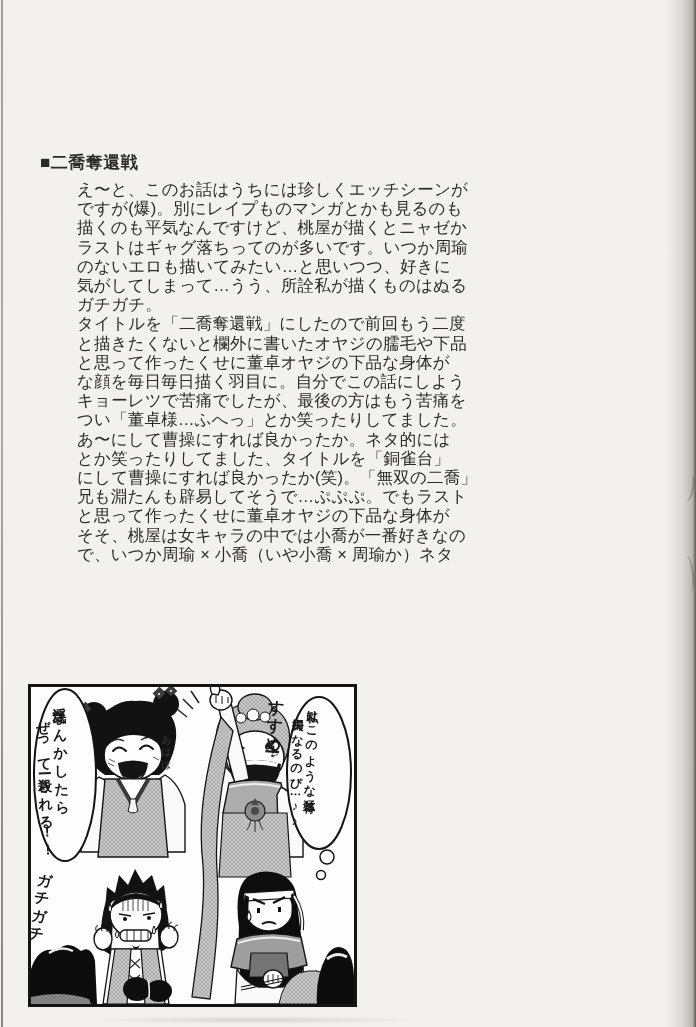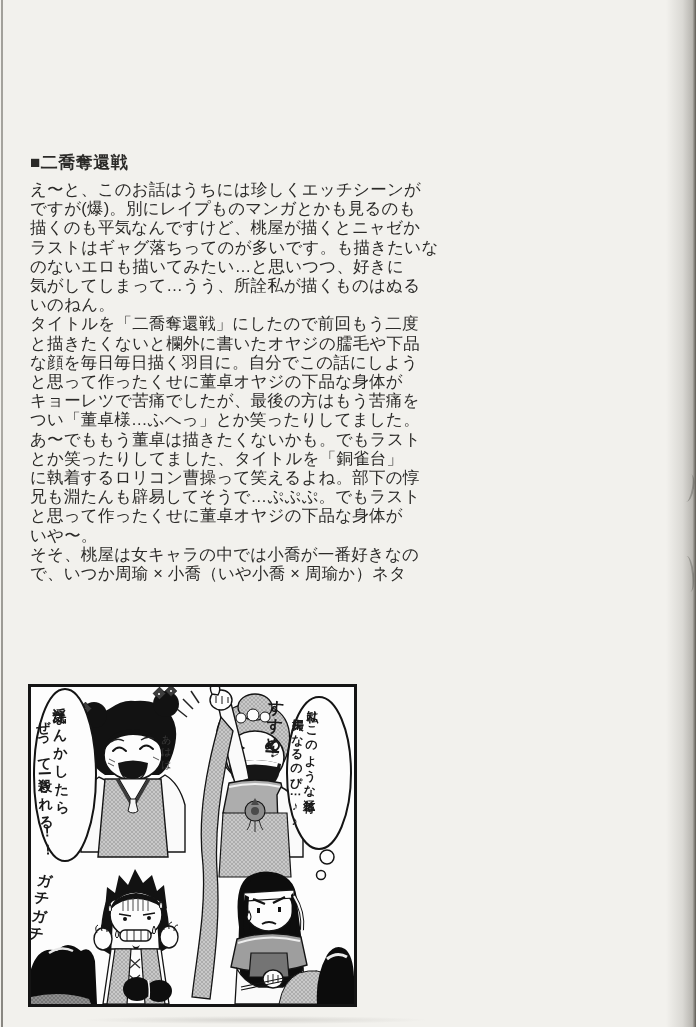--- a/index.html
+++ b/index.html
@@ -21,27 +21,27 @@
     position:absolute;right:2px;width:9px;border-right:2px solid rgba(70,68,64,.35);
     border-radius:50%;
   }
   .scan-mark-1{top:474px;height:28px;transform:rotate(10deg);}
   .scan-mark-2{top:556px;height:36px;transform:rotate(-6deg);}
   .scan-smudge-bottom{
     position:absolute;left:85px;bottom:3px;width:340px;height:8px;
     background:radial-gradient(ellipse at center,rgba(100,98,93,.20),rgba(100,98,93,0) 72%);
   }
   .text-col{
-    position:absolute;left:30px;top:151px;width:430px;color:var(--ink,#2b2a28);
+    position:absolute;left:40px;top:151px;width:430px;color:var(--ink,#2b2a28);
   }
   .section-title{
     font-size:17px;font-weight:bold;margin:0 0 6px 0;letter-spacing:.5px;white-space:nowrap;
   }
   .body-lines .line{
-    font-size:16.5px;line-height:19.2px;letter-spacing:.2px;white-space:nowrap;
+    font-size:16.5px;line-height:19.2px;letter-spacing:.2px;white-space:nowrap;margin-left:37px;
   }
   .panel{
     position:absolute;left:28px;top:684px;width:329px;height:323px;
     border:3px solid var(--panel-border,#141414);background:#fdfdfd;box-sizing:border-box;
   }
   .panel svg{position:absolute;left:0;top:0;width:323px;height:317px;display:block;}
   .vtext{
     position:absolute;writing-mode:vertical-rl;text-orientation:upright;
     font-weight:bold;color:#1a1a1a;line-height:1.18;
     font-family:"Liberation Sans","DejaVu Sans",sans-serif;
@@ -62,36 +62,35 @@
 <div class="scan-mark-1"></div>
 <div class="scan-mark-2"></div>
 <div class="scan-smudge-bottom"></div>
 
 <div class="text-col">
   <h2 class="section-title">■二喬奪還戦</h2>
   <div class="body-lines">
       <div class="line">え〜と、このお話はうちには珍しくエッチシーンが</div>
       <div class="line">ですが(爆)。別にレイプものマンガとかも見るのも</div>
       <div class="line">描くのも平気なんですけど、桃屋が描くとニャゼか</div>
-      <div class="line">ラストはギャグ落ちってのが多いです。も描きたいな</div>
+      <div class="line">ラストはギャグ落ちってのが多いです。いつか周瑜</div>
       <div class="line">のないエロも描いてみたい…と思いつつ、好きに</div>
       <div class="line">気がしてしまって…うう、所詮私が描くものはぬる</div>
-      <div class="line">いのねん。</div>
+      <div class="line">ガチガチ。</div>
       <div class="line">タイトルを「二喬奪還戦」にしたので前回もう二度</div>
       <div class="line">と描きたくないと欄外に書いたオヤジの臑毛や下品</div>
+      <div class="line">と思って作ったくせに董卓オヤジの下品な身体が</div>
       <div class="line">な顔を毎日毎日描く羽目に。自分でこの話にしよう</div>
-      <div class="line">と思って作ったくせに董卓オヤジの下品な身体が</div>
       <div class="line">キョーレツで苦痛でしたが、最後の方はもう苦痛を</div>
       <div class="line">つい「董卓様…ふへっ」とか笑ったりしてました。</div>
-      <div class="line">あ〜でももう董卓は描きたくないかも。でもラスト</div>
+      <div class="line">あ〜にして曹操にすれば良かったか。ネタ的には</div>
       <div class="line">とか笑ったりしてました、タイトルを「銅雀台」</div>
-      <div class="line">に執着するロリコン曹操って笑えるよね。部下の惇</div>
+      <div class="line">にして曹操にすれば良かったか(笑)。「無双の二喬」</div>
       <div class="line">兄も淵たんも辟易してそうで…ぷぷぷ。でもラスト</div>
       <div class="line">と思って作ったくせに董卓オヤジの下品な身体が</div>
-      <div class="line">いや〜。</div>
       <div class="line">そそ、桃屋は女キャラの中では小喬が一番好きなの</div>
       <div class="line">で、いつか周瑜 × 小喬（いや小喬 × 周瑜か）ネタ</div>
     </div>
 </div>
 
 <div class="panel">
   <svg viewBox="0 0 323 317">
     <defs>
       <pattern id="ht" width="4" height="4" patternUnits="userSpaceOnUse">
         <rect width="4" height="4" fill="#c9c9c9"></rect>

